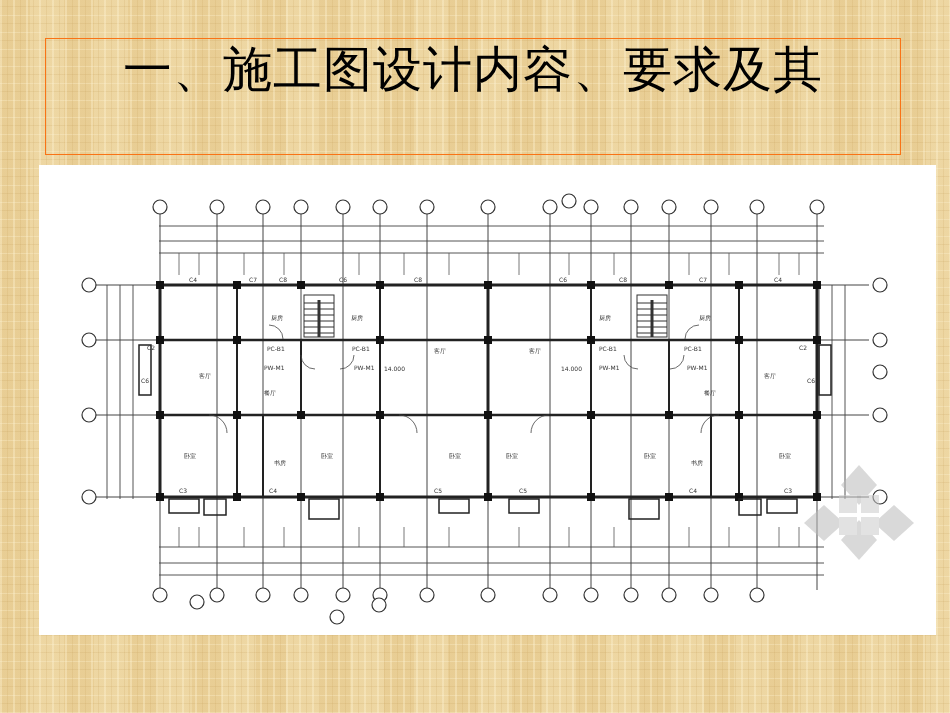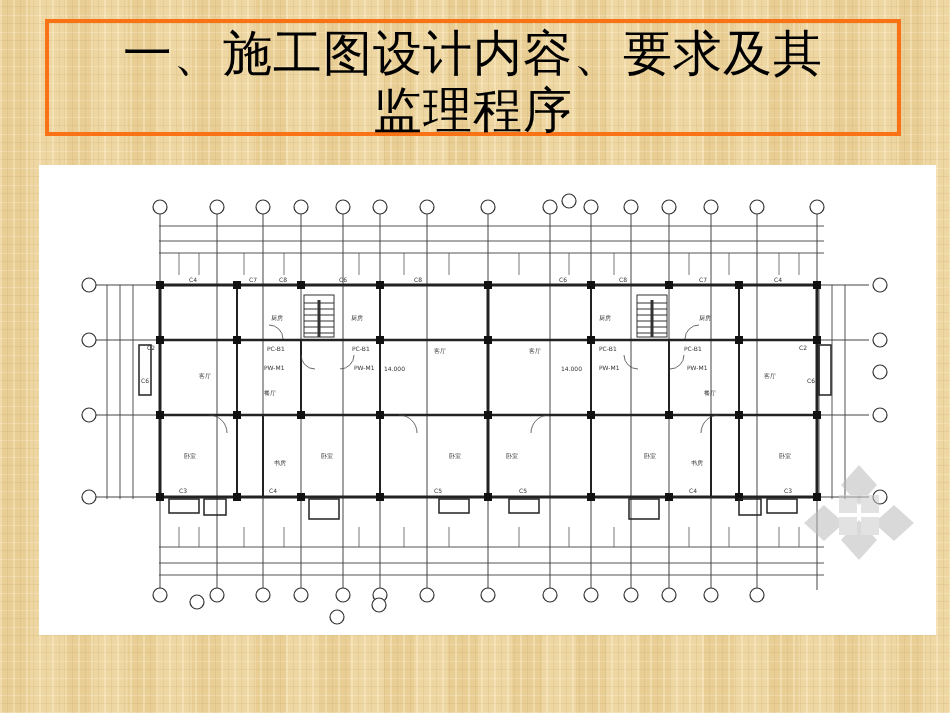--- a/index.html
+++ b/index.html
@@ -6,43 +6,42 @@
     body {
       width: 950px; height: 713px; overflow: hidden; position: relative;
       background-color: #EBD39E;
       background-image:
         repeating-linear-gradient(90deg, rgba(255,245,215,0.35) 0px, rgba(255,245,215,0.35) 2px, rgba(0,0,0,0) 2px, rgba(0,0,0,0) 7px, rgba(200,160,90,0.18) 7px, rgba(200,160,90,0.18) 8px, rgba(0,0,0,0) 8px, rgba(0,0,0,0) 13px),
         repeating-linear-gradient(0deg, rgba(255,245,215,0.30) 0px, rgba(255,245,215,0.30) 1px, rgba(0,0,0,0) 1px, rgba(0,0,0,0) 9px, rgba(190,150,80,0.16) 9px, rgba(190,150,80,0.16) 10px, rgba(0,0,0,0) 10px, rgba(0,0,0,0) 17px),
         repeating-linear-gradient(90deg, rgba(225,190,120,0.25) 0px, rgba(225,190,120,0.25) 30px, rgba(245,225,175,0.25) 30px, rgba(245,225,175,0.25) 64px);
       font-family: "DejaVu Serif", serif;
     }
     .title-box {
-      position: absolute; left: 45px; top: 19px; width: 856px; height: 117px;
-      border: 4px solid #f97316; box-sizing: border-box;
+      position: absolute; left: 45px; top: 38px; width: 856px; height: 117px;
+      border: 1px solid #f97316; box-sizing: border-box;
     }
     .title-line {
       position: absolute; left: 0; width: 100%; text-align: center;
       color: #000; font-family: "DejaVu Serif", serif; font-size: 49px;
       line-height: 56px; letter-spacing: 1px; white-space: nowrap;
     }
     .title-line.l1 { top: 3px; }
     .title-line.l2 { top: 60px; }
     .plan-frame {
       position: absolute; left: 39px; top: 165px; width: 897px; height: 470px;
       background: #FFFFFF; overflow: hidden;
     }
     .plan-frame svg { display: block; }
     .plan-frame text { font-family: "DejaVu Sans", sans-serif; fill: #333; }
   </style>
 </head>
 <body>
 
 <div class="title-box">
   <div class="title-line l1">一、施工图设计内容、要求及其</div>
-  <div class="title-line l2">监理程序</div>
 </div>
 
 <div class="plan-frame">
   <svg width="897" height="470" viewBox="0 0 897 470" xmlns="http://www.w3.org/2000/svg">
     <g stroke="#555" stroke-width="1" fill="none">
 
       <line x1="120" y1="61" x2="785" y2="61"></line>
       <line x1="120" y1="76" x2="785" y2="76"></line>
       <line x1="120" y1="88" x2="785" y2="88"></line>
 

